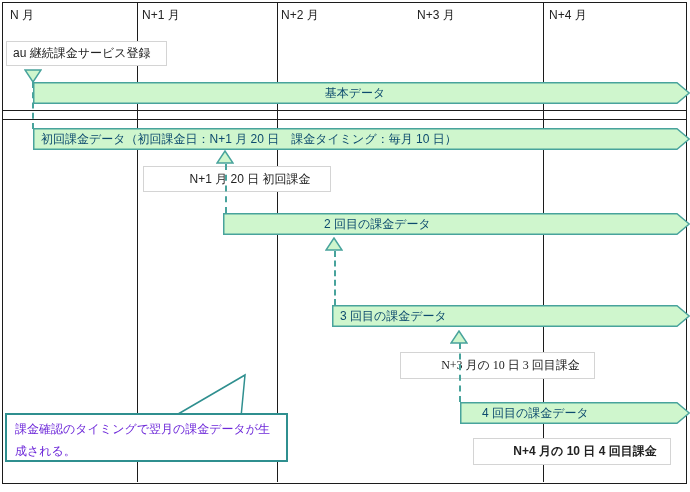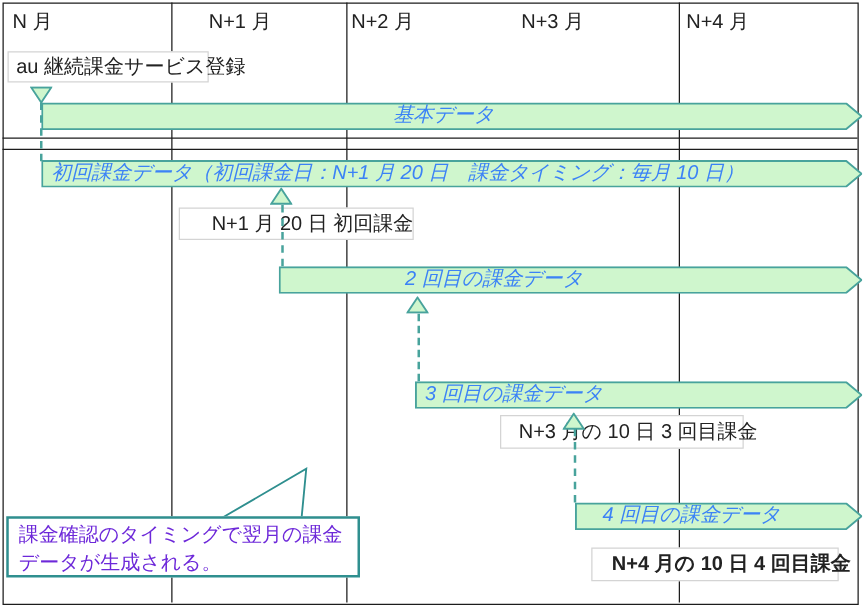--- a/index.html
+++ b/index.html
@@ -1,33 +1,33 @@
 <!DOCTYPE html>
 <html><head>
 <meta charset="utf-8">
 <style>
   html,body{margin:0;padding:0;background:#fff;}
   .canvas{
     position:relative;width:690px;height:492px;background:#fff;overflow:hidden;
     font-family:"Liberation Sans","DejaVu Sans",sans-serif;
-    font-size:16px;color:#222;
+    font-size:12px;color:#222;
   }
   
   .frame{position:absolute;left:2px;top:2px;width:683px;height:480px;border:1px solid #1c1c1c;z-index:1;}
   .hline{position:absolute;left:2px;width:684px;height:0;border-top:1px solid #1c1c1c;z-index:1;}
   .vline{position:absolute;top:2px;height:480px;width:0;border-left:1px solid #1c1c1c;z-index:1;}
   .col-label{position:absolute;top:7px;white-space:nowrap;color:#222;z-index:2;}
   
   .tagbox{position:absolute;background:#fff;border:1px solid #d4d4d4;z-index:3;
           display:flex;align-items:center;justify-content:center;white-space:nowrap;padding-left:26px;}
   .tagbox.left{justify-content:flex-start;}
   
   .bar{position:absolute;height:22px;z-index:4;}
   .bar svg{position:absolute;left:0;top:0;display:block;}
-  .bar .bar-label{position:absolute;top:0;line-height:22px;white-space:nowrap;color:#3b82f6;font-style:italic;}
+  .bar .bar-label{position:absolute;top:0;line-height:22px;white-space:nowrap;color:#0c4a6e;}
   
   .tri{position:absolute;z-index:5;}
   .dash{position:absolute;width:0;border-left:2px dashed #48a39c;z-index:6;}
   
   .callout{position:absolute;left:5px;top:413px;width:283px;height:49px;background:#fff;
            border:2px solid #2f8f8f;box-sizing:border-box;z-index:8;
            padding:3px 8px 0 8px;line-height:22px;color:#6d28d9;}
   .callout-tail{position:absolute;left:160px;top:371px;z-index:7;}
 </style>
 </head>
@@ -36,21 +36,21 @@
 <div class="canvas">
 
   <div class="frame"></div>
   <div class="hline" style="top:110px;"></div>
   <div class="hline" style="top:119px;"></div>
   <div class="vline" style="left:137px;"></div>
   <div class="vline" style="left:277px;"></div>
   <div class="vline" style="left:543px;"></div>
 
   <div class="col-label" style="left:10px;">N 月</div>
-  <div class="col-label" style="left:142px;margin-left:25px;">N+1 月</div>
+  <div class="col-label" style="left:142px;">N+1 月</div>
   <div class="col-label" style="left:281px;">N+2 月</div>
   <div class="col-label" style="left:417px;">N+3 月</div>
   <div class="col-label" style="left:549px;">N+4 月</div>
 
   <div class="tagbox left" style="left:6px;top:41px;width:161px;height:25px;padding-left:6px;box-sizing:border-box;">
     <span>au 継続課金サービス登録</span>
   </div>
 
   <svg class="tri" style="left:24px;top:69px;" width="18" height="14">
     <polygon points="1,1 17,1 9,13" fill="#cff6cd" stroke="#48a39c" stroke-width="1.5"></polygon>
@@ -102,21 +102,21 @@
   <svg class="tri" style="left:325px;top:237px;" width="18" height="14">
     <polygon points="1,13 17,13 9,1" fill="#cff6cd" stroke="#48a39c" stroke-width="1.5"></polygon>
   </svg>
   <svg class="tri" style="left:450px;top:330px;" width="18" height="14">
     <polygon points="1,13 17,13 9,1" fill="#cff6cd" stroke="#48a39c" stroke-width="1.5"></polygon>
   </svg>
 
   <div class="tagbox" style="left:143px;top:166px;width:160px;height:24px;">
     <span>N+1 月 20 日 初回課金</span>
   </div>
-  <div class="tagbox" style="left:400px;top:332px;width:167px;height:25px;">
+  <div class="tagbox" style="left:400px;top:352px;width:167px;height:25px;font-family:Liberation Serif, serif;">
     <span>N+3 月の 10 日 3 回目課金</span>
   </div>
   <div class="tagbox" style="left:473px;top:438px;width:170px;height:25px;font-weight:bold;">
     <span>N+4 月の 10 日 4 回目課金</span>
   </div>
 
   <svg class="callout-tail" width="100" height="50">
     <path d="M13,46 L85,4 L81,46" fill="#ffffff" stroke="#2f8f8f" stroke-width="1.5"></path>
   </svg>
   <div class="callout">

